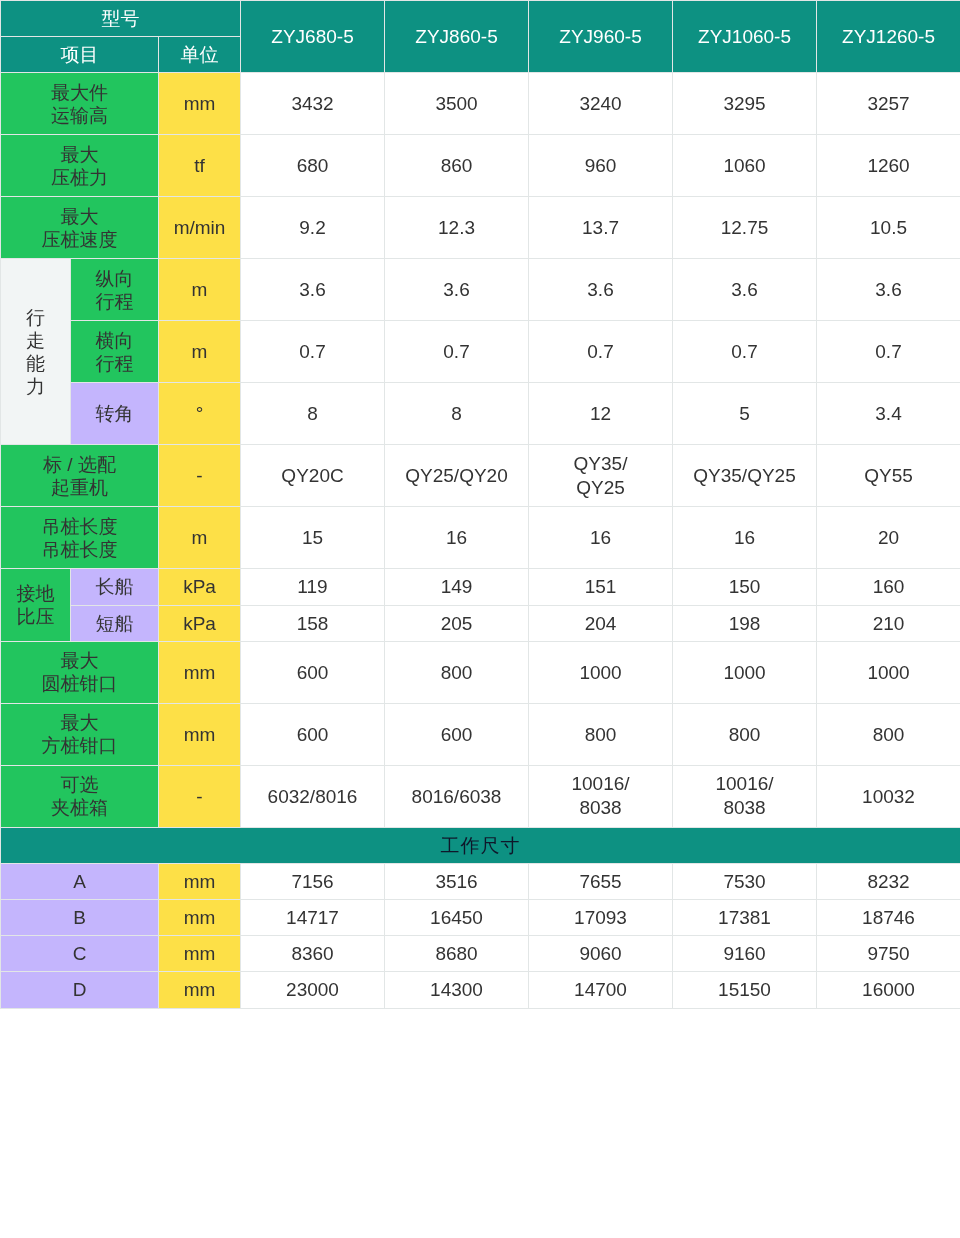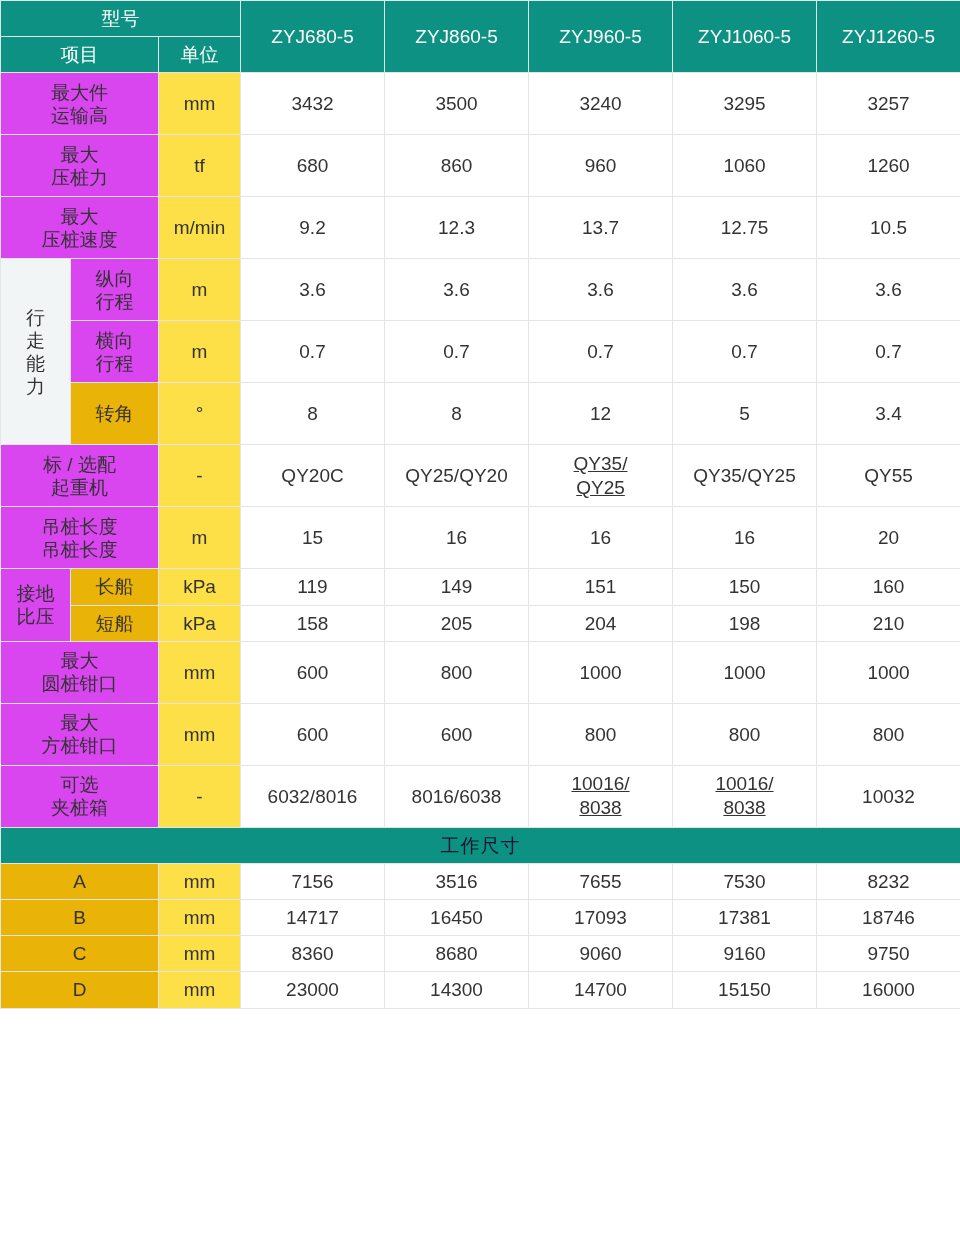--- a/index.html
+++ b/index.html
@@ -54,41 +54,41 @@
   .section-band {
     background: #0d9182;
     color: #0f172a;
     font-weight: bold;
     font-size: 21px;
     border: 1px solid #0d9182;
     letter-spacing: 1px;
     padding: 9px 2px;
   }
   .rowlabel {
-    background: #eab308;
+    background: #c4b5fd;
     color: #333333;
     font-size: 19px;
   }
   .rowlabel-stack {
-    background: #d946ef;
+    background: #22c55e;
     color: #333333;
     font-size: 19px;
     line-height: 1.25;
   }
   .unit {
     background: #fde047;
     color: #333333;
     font-size: 19px;
   }
   .val {
     background: #ffffff;
     color: #333333;
     font-size: 19px;
   }
-  .val .two-line { line-height: 1.25; text-decoration: underline; }
+  .val .two-line { line-height: 1.25; }
   .vert-label {
     background: #f2f5f5;
     font-size: 19px;
     line-height: 1.2;
   }
   .vert-label .stacked {
     display: inline-block;
     width: 1em;
     word-break: break-all;
     white-space: normal;

